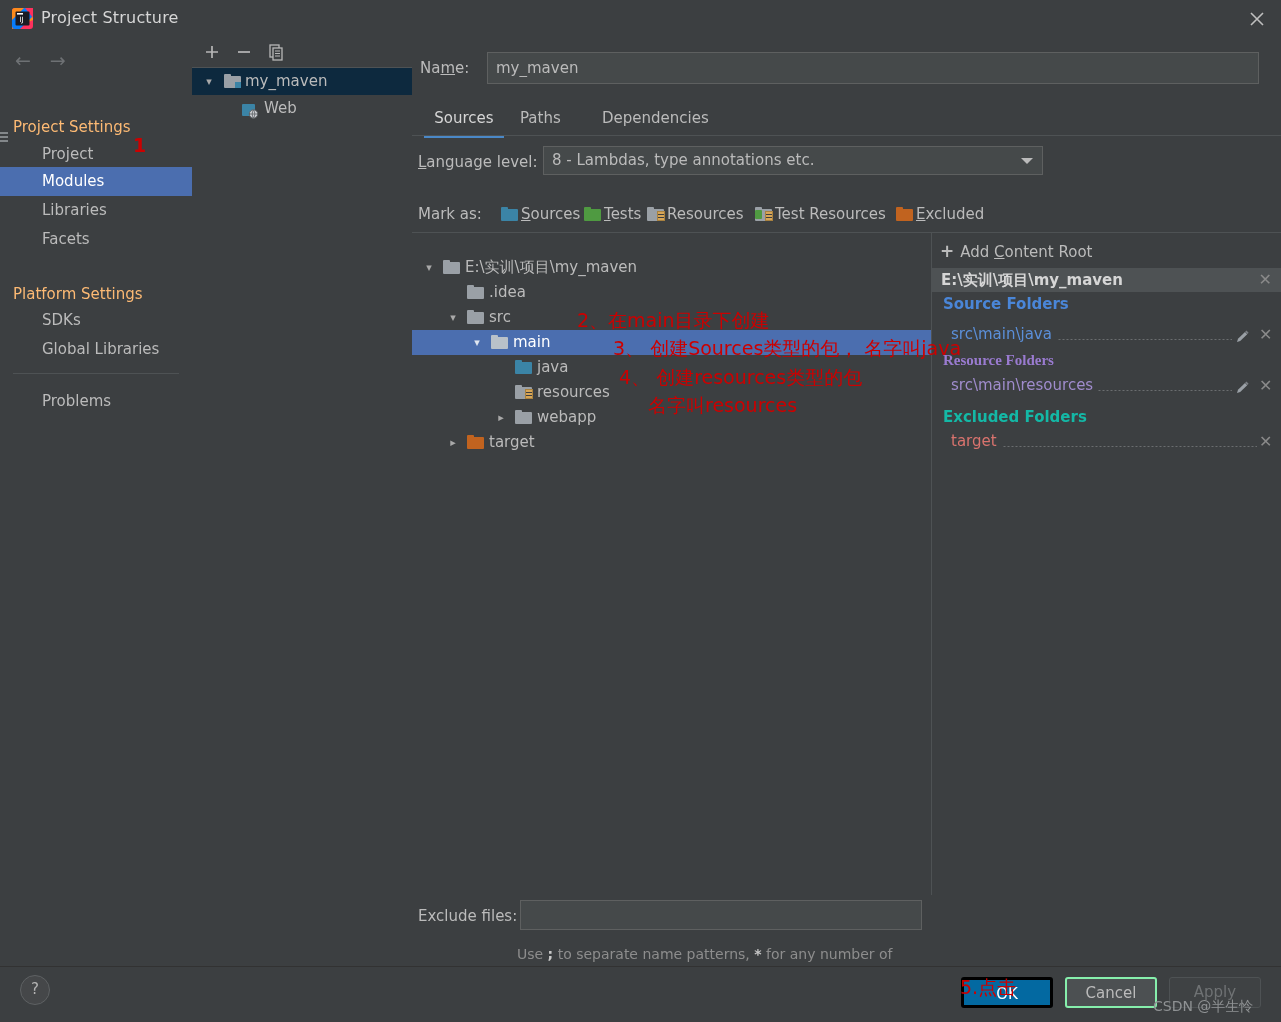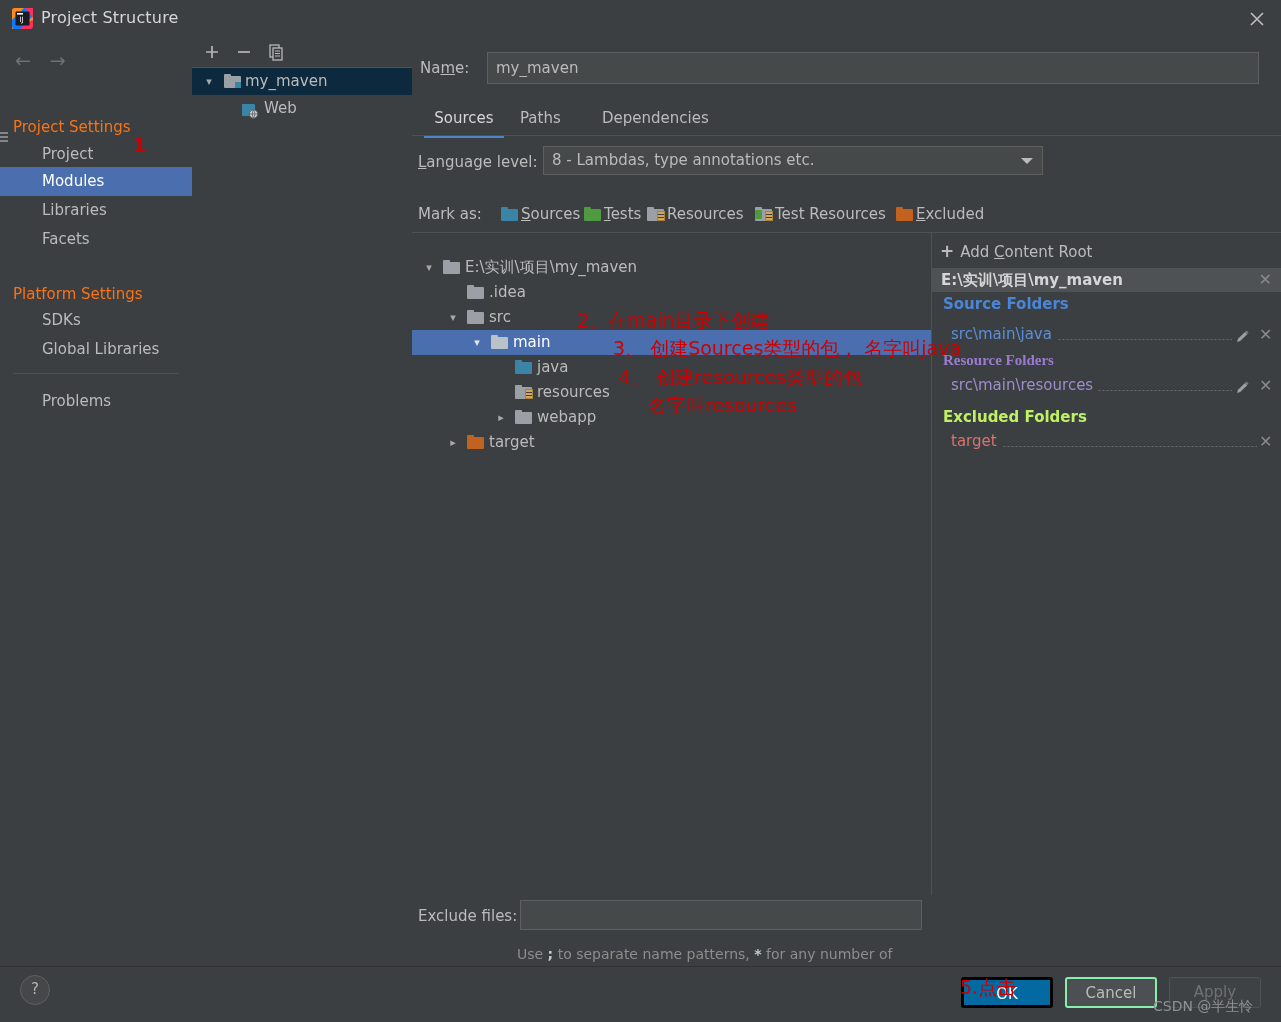--- a/index.html
+++ b/index.html
@@ -31,21 +31,21 @@
   
   #sidebar{
     position:absolute;left:0;top:37px;width:192px;height:929px;
     background:#3c3f41;border-right:1px solid #323232;
   }
   #nav-arrows{position:absolute;left:8px;top:10px;width:70px;height:26px;}
   .nav-arrow{display:inline-block;width:30px;text-align:center;color:#6e7174;
     font-size:19px;line-height:26px;cursor:default;}
   .side-group{
     position:absolute;left:0;width:192px;height:29px;line-height:29px;
-    font-size:15px;color:#f97316;padding-left:13px;box-sizing:border-box;
+    font-size:15px;color:#fdba74;padding-left:13px;box-sizing:border-box;
     white-space:nowrap;
   }
   .side-item{
     position:absolute;left:0;width:192px;height:29px;line-height:29px;
     font-size:15px;color:#bbbbbb;padding-left:42px;box-sizing:border-box;
     white-space:nowrap;cursor:default;
   }
   .side-item.selected{background:#4b6eaf;color:#ffffff;}
   #side-divider{position:absolute;left:13px;top:336px;width:166px;height:1px;
     background:#4e5254;}
@@ -463,21 +463,21 @@
       <span class="re-dots" style="left:165px;width:135px;"></span>
       <span class="re-pencil" style="left:303px;">
         <svg width="15" height="15" viewBox="0 0 15 15">
             <path d="M2 13l1-3.2L10 3l2.2 2.2L5.2 12z" fill="#9aa0a6"></path>
             <path d="M10.2 2.8l1.2-1.2 2.2 2.2-1.2 1.2z" fill="#7d8287"></path>
           </svg>
       </span>
       <span class="re-x" style="left:327px;">✕</span>
     </div>
 
-    <div class="root-group" style="top:175px;color:#bef264;">Excluded Folders</div>
+    <div class="root-group" style="top:175px;color:#14b8a6;">Excluded Folders</div>
     <div class="root-entry" style="top:196px;">
       <span class="re-name" style="color:#d9736e;">target</span>
       <span class="re-dots" style="left:70px;width:255px;"></span>
       <span class="re-x" style="left:327px;">✕</span>
     </div>
   </div>
 
   <span id="ex-label">Exclude files:</span>
   <input id="ex-input" value="" style="">
   <div id="ex-hint">Use <b>;</b> to separate name patterns, <b>*</b> for any number of symbols, <b>?</b> for one.</div>

